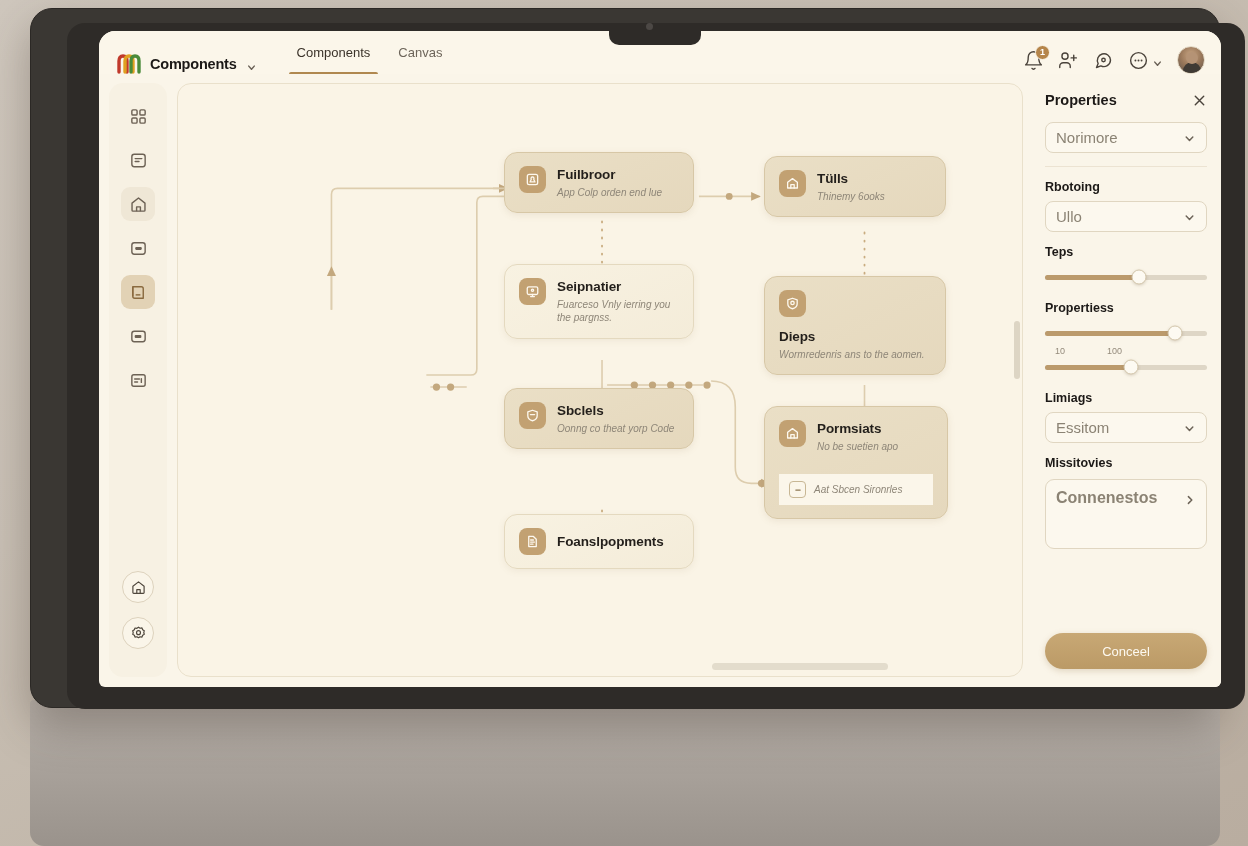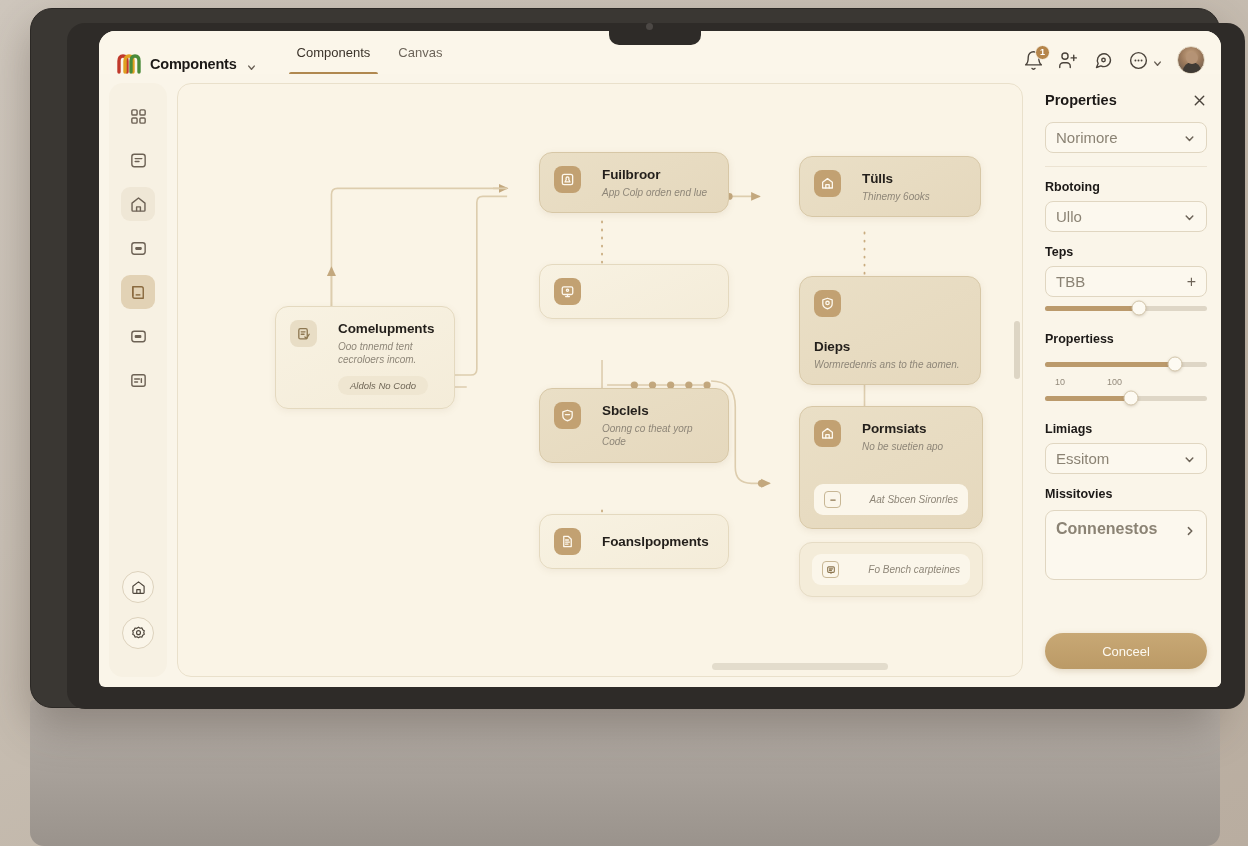--- a/index.html
+++ b/index.html
@@ -116,21 +116,21 @@
   .canvas-wrap { flex: 1; min-width: 0; margin: 9px 8px 10px 10px; position: relative; }
   .canvas {
     position: absolute; inset: 0;
     background: #faf4e6; border: 1px solid #e9e0cb; border-radius: 14px;
     overflow: hidden;
   }
   .canvas svg.links { position: absolute; inset: 0; width: 100%; height: 100%; }
 
   .node {
     position: absolute; border-radius: 13px; padding: 13px 14px;
-    display: flex; gap: 21px; align-items: flex-start; cursor: pointer; margin-left: 35px;
+    display: flex; gap: 11px; align-items: flex-start; cursor: pointer;
   }
   .node.tan {
     background: linear-gradient(155deg, #eadfc6 0%, #e5d8bd 100%);
     border: 1px solid #d7c7a6;
     box-shadow: 0 2px 7px rgba(150,125,85,.13);
   }
   .node.cream {
     background: linear-gradient(155deg, #f8f2e2 0%, #f4ecd9 100%);
     border: 1px solid #e4d9bf;
     box-shadow: 0 2px 7px rgba(150,125,85,.10);
@@ -150,22 +150,22 @@
   .node-title { font-size: 13.5px; font-weight: 700; color: #231f1b; letter-spacing: -.1px; line-height: 1.15; }
   .node-sub {
     font-size: 10px; color: #8e8678; font-style: italic; margin-top: 3px; line-height: 1.35;
   }
   .node-chip {
     display: inline-flex; align-items: center; margin-top: 9px;
     background: #efe6d1; border-radius: 11px; padding: 4px 12px;
     font-size: 9.5px; font-style: italic; color: #6f6656;
   }
   .node-inner-pill {
-    margin-top: 10px; background: #fbf6ea; border-radius: 9px;
-    padding: 7px 10px; display: flex; align-items: center; gap: 8px; width: 100%; justify-content: space-between;
+    margin-top: 10px; background: #fbf6ea; border-radius: 0;
+    padding: 7px 10px; display: flex; align-items: center; gap: 8px; width: 100%;
   }
   .node-inner-pill .pi {
     width: 17px; height: 17px; border: 1px solid #c8b795; border-radius: 4px;
     display: flex; align-items: center; justify-content: center; color: #8d7751; flex-shrink: 0;
   }
   .node-inner-pill .pi svg { width: 10px; height: 10px; }
   .node-inner-pill span { font-size: 10px; font-style: italic; color: #8e8678; }
   .node-col { display: block; width: 100%; }
 
   .hscroll {
@@ -395,34 +395,20 @@
             <path d="M452 315 L440 327" fill="none" stroke="#c3a87e" stroke-width="1.6" marker-end="url(#ah)"></path>
 
             <path d="M528 296 Q552 296 552 322 L552 382 Q552 398 568 398 L586 398" fill="none" stroke="#ddcdae" stroke-width="1.6" marker-end="url(#ah)"></path>
             <circle cx="578" cy="398" r="3.6" fill="#c3a87e"></circle>
 
             <path d="M680 300 L680 348" fill="none" stroke="#ddcdae" stroke-width="1.6" marker-end="url(#ah)"></path>
 
             <path d="M312 104 L326 104" fill="none" stroke="#ddcdae" stroke-width="1.6"></path>
           </svg>
 
-          <div class="node cream" style="left:62px; top:222px; width:180px;">
-            <span class="node-ico lite">
-              <svg viewBox="0 0 16 16" fill="none" stroke="currentColor" stroke-width="1.4" stroke-linecap="round" stroke-linejoin="round">
-                <rect x="3" y="2.8" width="9" height="11" rx="1.6"></rect>
-                  <path d="M5.6 6.2h4M5.6 8.8h3"></path>
-                  <path d="M9.5 11.8l1.6 1.6 3-4.6"></path>
-              </svg>
-            </span>
-            <span class="node-col node-txt">
-              <span class="node-title" style="display:block">Comelupments</span>
-              <span class="node-sub" style="display:block">Ooo tnnemd tent cecroloers incom.</span>
-              <span class="node-chip">Aldols No Codo</span>
-            </span>
-          </div>
 
           <div class="node tan" style="left:326px; top:68px; width:190px;">
             <span class="node-ico">
               <svg viewBox="0 0 16 16" fill="none" stroke="currentColor" stroke-width="1.4" stroke-linecap="round" stroke-linejoin="round">
                 <rect x="2.5" y="2.5" width="11" height="11" rx="2"></rect>
                   <path d="M8 5.2a1.6 1.6 0 0 0-1.3 2.5L5.4 10.6h5.2L9.3 7.7A1.6 1.6 0 0 0 8 5.2z"></path>
               </svg>
             </span>
             <span class="node-txt">
               <span class="node-title" style="display:block">Fuilbroor</span>
@@ -430,20 +416,24 @@
             </span>
           </div>
 
           <div class="node cream" style="left:326px; top:180px; width:190px;">
             <span class="node-ico">
               <svg viewBox="0 0 16 16" fill="none" stroke="currentColor" stroke-width="1.4" stroke-linecap="round" stroke-linejoin="round">
                 <rect x="2.4" y="3" width="11.2" height="8.2" rx="1.6"></rect>
                   <path d="M8 11.2v2M6 13.4h4"></path>
                   <circle cx="8" cy="6.6" r="1.2"></circle>
               </svg>
+            </span>
+            <span class="node-txt">
+              <span class="node-title" style="display:block">Seipnatier</span>
+              <span class="node-sub" style="display:block">Fuarceso Vnly ierring you the pargnss.</span>
             </span>
           </div>
 
           <div class="node tan" style="left:326px; top:304px; width:190px;">
             <span class="node-ico">
               <svg viewBox="0 0 16 16" fill="none" stroke="currentColor" stroke-width="1.4" stroke-linecap="round" stroke-linejoin="round">
                 <path d="M8 2.4 13 4.2v4c0 3-2.2 4.6-5 5.4-2.8-.8-5-2.4-5-5.4v-4z"></path>
                   <path d="M5.8 7h4.4"></path>
               </svg>
             </span>
@@ -505,31 +495,20 @@
             <span class="node-inner-pill">
               <span class="pi">
                 <svg viewBox="0 0 12 12" fill="none" stroke="currentColor" stroke-width="1.5" stroke-linecap="round">
                     <path d="M3.4 6h5.2"></path>
                   </svg>
               </span>
               <span>Aat Sbcen Sironrles</span>
             </span>
           </div>
 
-          <div class="node pale" style="left:586px; top:458px; width:184px; padding:11px 12px;">
-            <span class="node-inner-pill" style="margin-top:0">
-              <span class="pi">
-                <svg viewBox="0 0 12 12" fill="none" stroke="currentColor" stroke-width="1.3" stroke-linecap="round">
-                    <rect x="2" y="2.2" width="8" height="6.6" rx="1.2"></rect>
-                    <path d="M4 4.6h4M4 6.4h2.6M6 8.8v1.4"></path>
-                  </svg>
-              </span>
-              <span>Fo Bench carpteines</span>
-            </span>
-          </div>
 
           <div class="hscroll" style="left:534px;"></div>
         </div>
         <div class="vscroll"></div>
       </div>
 
       <div class="props">
         <div class="props-head">
           <span class="props-title">Properties</span>
           <span class="close-x">
@@ -553,24 +532,20 @@
         <div class="field">
           <span class="val">Ullo</span>
           <span class="ic">
             <svg viewBox="0 0 13 13" fill="none" stroke="currentColor" stroke-width="1.5" stroke-linecap="round" stroke-linejoin="round">
                 <path d="M3.2 5 6.5 8.4 9.8 5"></path>
               </svg>
           </span>
         </div>
 
         <div class="plabel">Teps</div>
-        <div class="field">
-          <span class="val">TBB</span>
-          <span class="plus">+</span>
-        </div>
         <div class="slider">
           <span class="track">
             <span class="fill" style="width:58%"></span>
             <span class="knob" style="left:58%"></span>
           </span>
         </div>
 
         <div class="plabel">Propertiess</div>
         <div class="slider">
           <span class="track">

